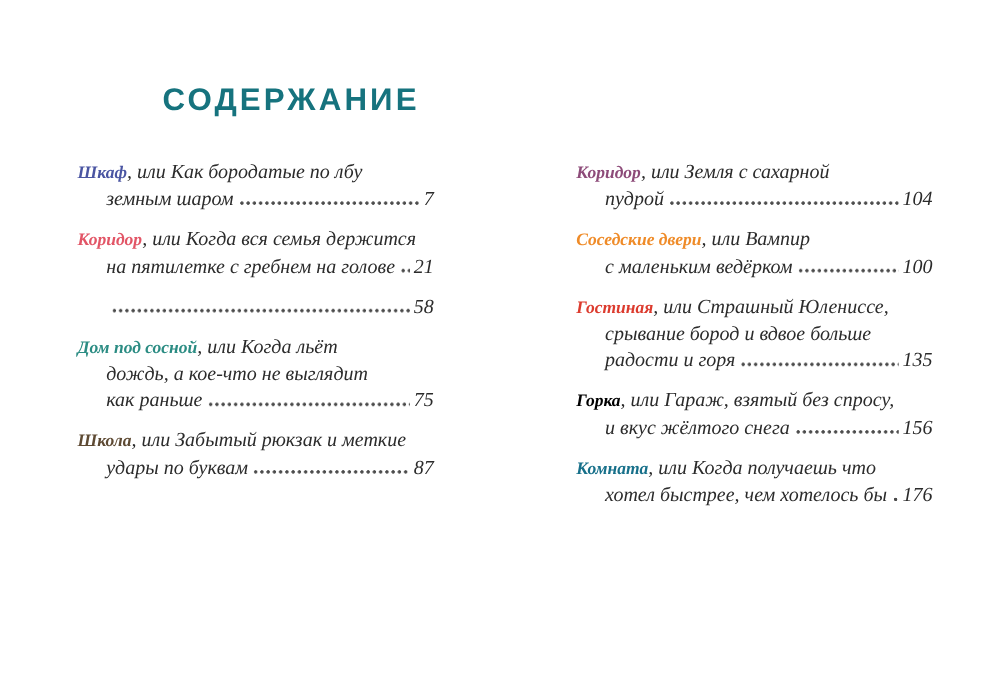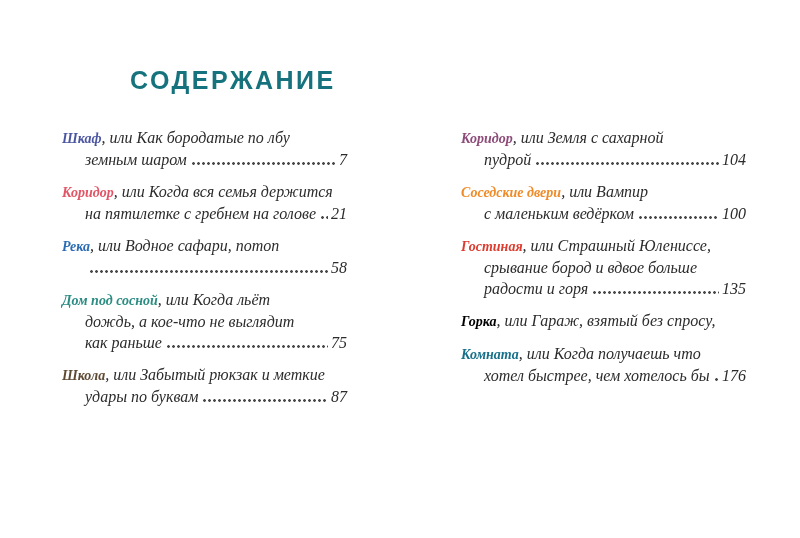--- a/index.html
+++ b/index.html
@@ -79,21 +79,20 @@
         <div class="line"><span class="entry-title" style="color: rgb(226, 85, 102);">Коридор</span><span>, или Когда вся семья держится</span></div>
         <div class="cont lastline">
             <span>на пятилетке с гребнем на голове</span>
             <span class="leader"></span>
             <span class="page-num">21</span>
           </div>
       </div>
 
 
       <div class="entry">
-        <div class="line"><span class="entry-title" style="color: rgb(43, 108, 180);">Река</span><span>, или Водное сафари, потоп</span></div>
         <div class="cont lastline">
             <span class="leader"></span>
             <span class="page-num">58</span>
           </div>
       </div>
 
       <div class="entry">
         <div class="line"><span class="entry-title" style="color: rgb(43, 140, 131);">Дом под сосной</span><span>, или Когда льёт</span></div>
         <div class="cont"><span>дождь, а кое-что не выглядит</span></div>
         <div class="cont lastline">
@@ -139,20 +138,25 @@
         <div class="cont"><span>срывание бород и вдвое больше</span></div>
         <div class="cont lastline">
             <span>радости и горя</span>
             <span class="leader"></span>
             <span class="page-num">135</span>
           </div>
       </div>
 
       <div class="entry">
         <div class="line"><span class="entry-title" style="color: #000000; font-family: Liberation Serif, serif;">Горка</span><span>, или Гараж, взятый без спросу,</span></div>
+        <div class="cont lastline">
+            <span>и вкус жёлтого снега</span>
+            <span class="leader"></span>
+            <span class="page-num">156</span>
+          </div>
       </div>
 
       <div class="entry">
         <div class="line"><span class="entry-title" style="color: rgb(23, 112, 138);">Комната</span><span>, или Когда получаешь что</span></div>
         <div class="cont lastline">
             <span>хотел быстрее, чем хотелось бы</span>
             <span class="leader"></span>
             <span class="page-num">176</span>
           </div>
       </div>

